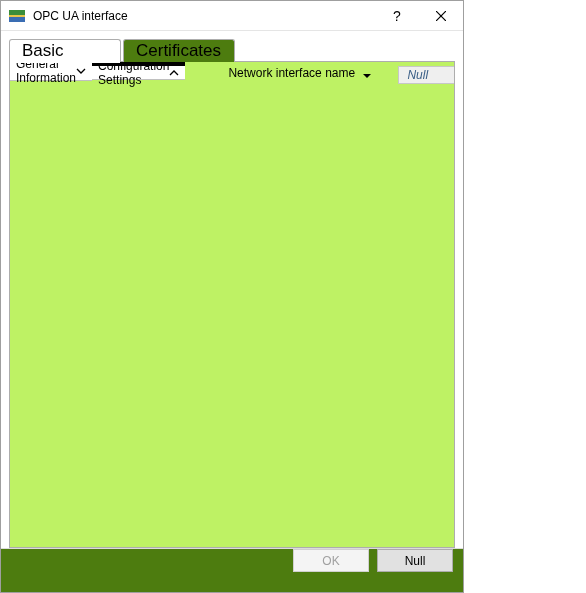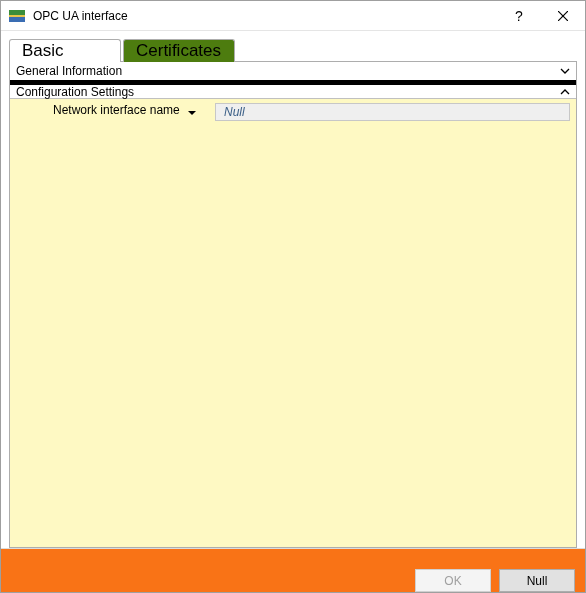--- a/index.html
+++ b/index.html
@@ -7,21 +7,21 @@
   body {
     font-family: "Segoe UI", Tahoma, Arial, sans-serif;
     font-size: 12px;
     background: #fff;
     color: #000;
     width: 586px;
     height: 593px;
     overflow: hidden;
   }
   .window {
-    width: 586px;
+    width: 464px;
     height: 593px;
     border: 1px solid #9f9f9f;
     display: flex;
     flex-direction: column;
     background: #fff;
   }
   
   .titlebar {
     height: 30px;
     display: flex;
@@ -93,23 +93,23 @@
     position: absolute;
     left: 0; right: 0; bottom: -1px; height: 1px;
     background: #fff;
   }
 
   
   .tabpage {
     border: 1px solid #adadad;
     flex: 1;
     margin-top: -1px;
-    background: #fef9c3;
-    display: flex;
-    flex-direction: column;
+    background: #bef264;
+    display: flex;
+    flex-direction: row;
     overflow: hidden;
   }
 
   
   .section-header {
     height: 19px;
     border-bottom: 1px solid #c0c0c0;
     display: flex;
     align-items: center;
     padding: 0 6px;
@@ -162,25 +162,25 @@
     padding: 0 8px;
     line-height: 16px;
     display: inline-block;
   }
 
   
   .footer {
     height: 44px;
     border-top: 1px solid #dcdcdc;
     display: flex;
-    align-items: flex-end;
+    align-items: flex-start;
     justify-content: flex-end;
     padding: 0 10px;
     gap: 8px;
-    background: #f97316;
+    background: #4d7c0f;
   }
   .btn {
     min-width: 76px;
     height: 23px;
     border: 1px solid #adadad;
     background: #e1e1e1;
     font-size: 12px;
     display: flex; align-items: center; justify-content: center;
     cursor: default;
   }

